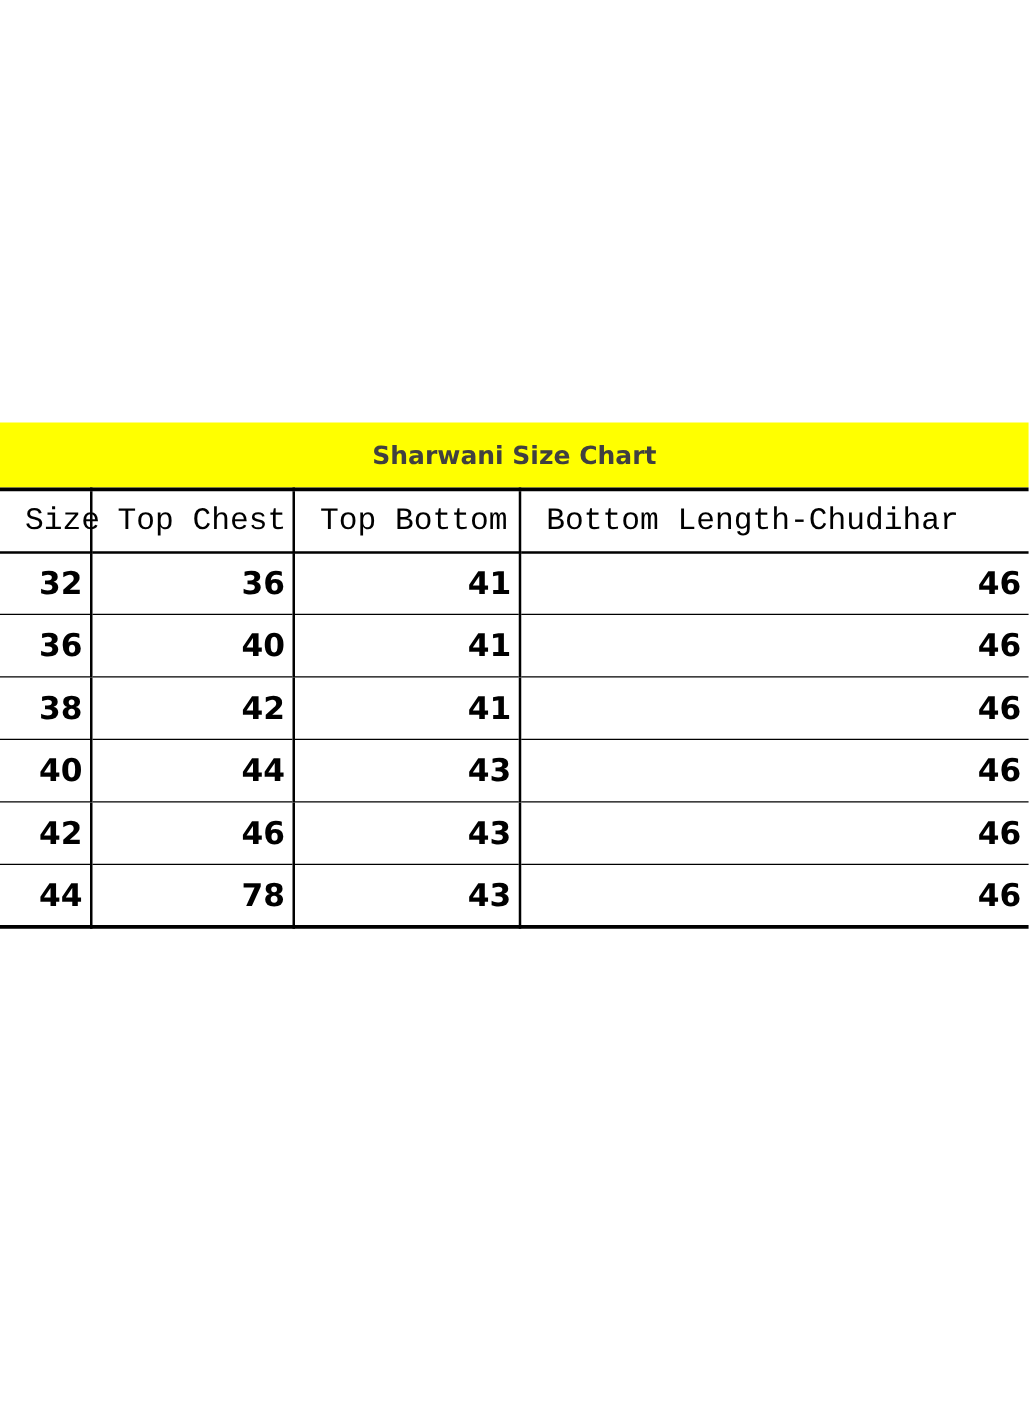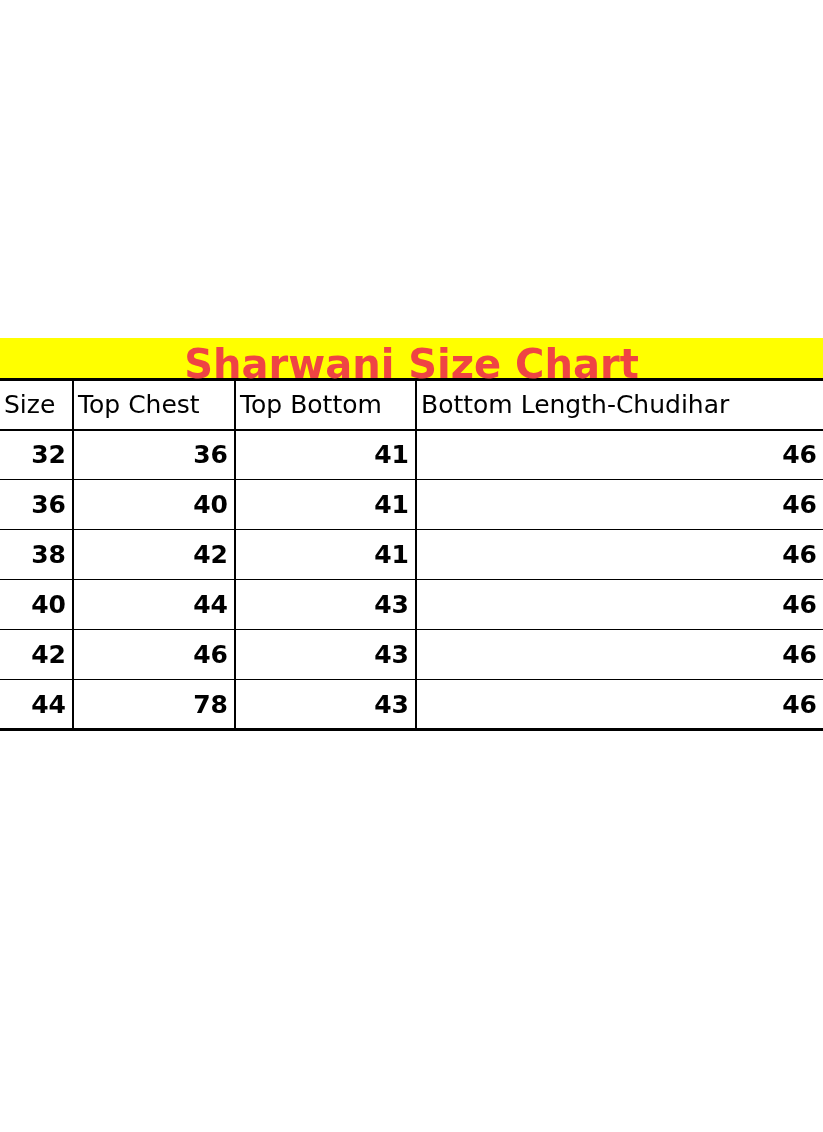--- a/index.html
+++ b/index.html
@@ -15,26 +15,26 @@
     overflow: hidden;
   }
   .chart-wrap {
     position: absolute;
     left: 0;
     top: 338px;
     width: 823px;
   }
   .chart-title {
     background: #ffff00;
-    color: #ef4444;
+    color: #404040;
     font-weight: bold;
-    font-size: 40px;
+    font-size: 20px;
     text-align: center;
     line-height: 52px;
-    height: 40px;
+    height: 52px;
     letter-spacing: 0px;
   }
   table.size-table {
     border-collapse: collapse;
     width: 823px;
     table-layout: fixed;
     border-top: 3px solid #000;
     border-bottom: 3px solid #000;
   }
   table.size-table th,
@@ -51,22 +51,23 @@
   table.size-table td:last-child {
     border-right: none;
   }
   table.size-table tr:last-child td {
     border-bottom: none;
   }
   table.size-table thead th {
     font-weight: normal;
     text-align: left;
     border-bottom: 2px solid #000;
-    padding-left: 4px;
+    padding-left: 20px;
     padding-right: 4px;
+    font-family: Liberation Mono, monospace;
   }
   col.c-size { width: 73px; }
   col.c-chest { width: 162px; }
   col.c-toplen { width: 181px; }
   col.c-bottomlen { width: 407px; }
 
   td.cell-size {
     text-align: right;
     font-weight: bold;
     margin-left: 40px;

